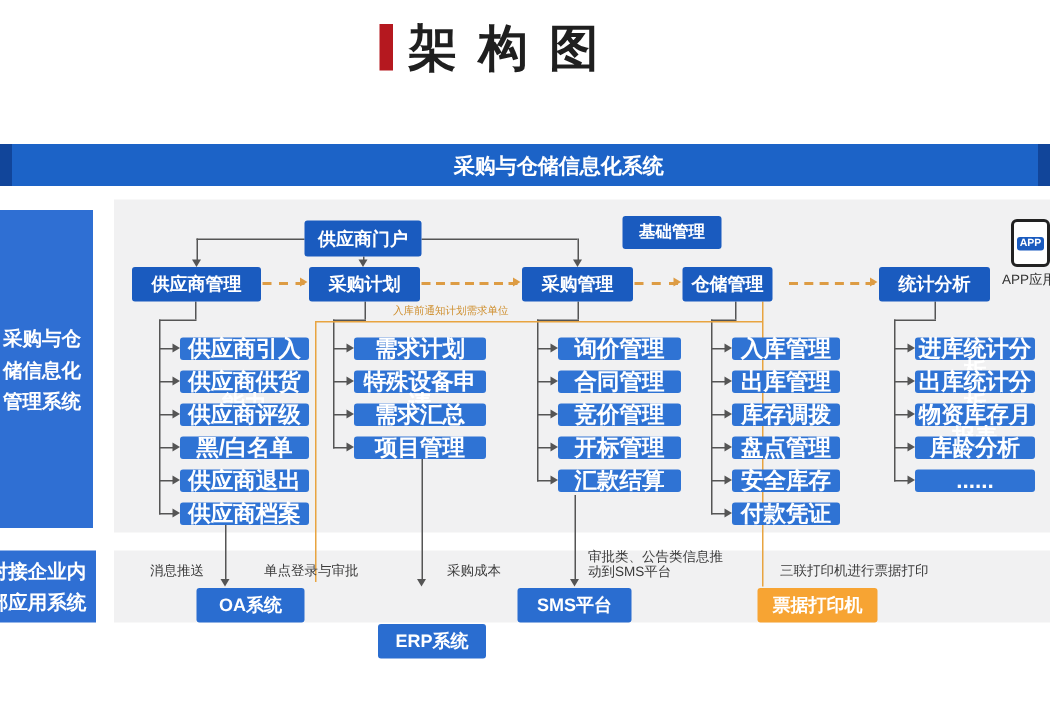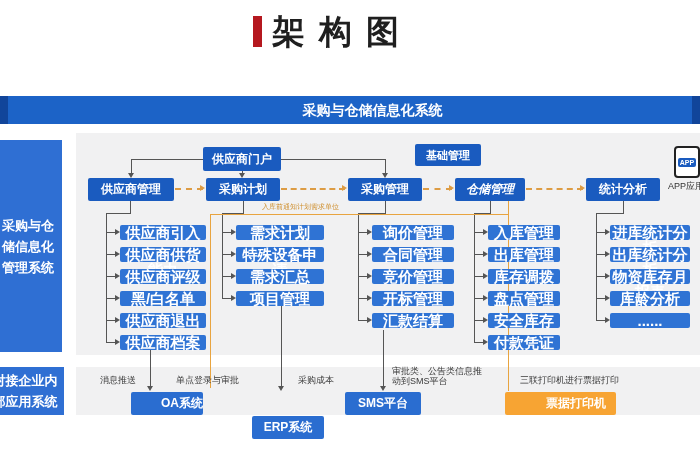--- a/index.html
+++ b/index.html
@@ -96,21 +96,21 @@
   <div class="dash-h" style="left:281px;top:188px;width:64px;"></div>
   <div class="arr-r" style="left:342px;top:185px;"></div>
   <div class="dash-h" style="left:423px;top:188px;width:29px;"></div>
   <div class="arr-r" style="left:449px;top:185px;"></div>
   <div class="dash-h" style="left:526px;top:188px;width:57px;"></div>
   <div class="arr-r" style="left:580px;top:185px;"></div>
 
   <div class="blue-box module" style="left:88px;width:86px;">供应商管理</div>
   <div class="blue-box module" style="left:206px;width:74px;">采购计划</div>
   <div class="blue-box module" style="left:348px;width:74px;">采购管理</div>
-  <div class="blue-box module" style="left:455px;width:70px;font-style:italic;">仓储管理</div>
+  <div class="blue-box module" style="left:455px;width:60px;">仓储管理</div>
   <div class="blue-box module" style="left:586px;width:74px;">统计分析</div>
 
   <div class="vline" style="left:130px;top:201px;height:12px;"></div>
   <div class="hline" style="left:106px;top:213px;width:25px;"></div>
   <div class="vline" style="left:106px;top:213px;height:130px;"></div>
 
   <div class="vline" style="left:243px;top:201px;height:12px;"></div>
   <div class="hline" style="left:222px;top:213px;width:22px;"></div>
   <div class="vline" style="left:222px;top:213px;height:86px;"></div>
 
@@ -174,23 +174,23 @@
   <div class="arr-d" style="left:278px;top:386px;"></div>
   <div class="vline" style="left:383px;top:330px;height:57px;"></div>
   <div class="arr-d" style="left:380px;top:386px;"></div>
 
   <div class="flow-label" style="left:100px;top:374px;">消息推送</div>
   <div class="flow-label" style="left:176px;top:374px;">单点登录与审批</div>
   <div class="flow-label" style="left:298px;top:374px;">采购成本</div>
   <div class="flow-label" style="left:392px;top:366px;width:90px;line-height:10px;">审批类、公告类信息推动到SMS平台</div>
   <div class="flow-label" style="left:520px;top:374px;">三联打印机进行票据打印</div>
 
-  <div class="system-box" style="left:131px;width:72px;text-align:right;">OA系统</div>
+  <div class="system-box" style="left:131px;width:72px;">OA系统</div>
   <div class="system-box" style="left:252px;width:72px;margin-top:24px;">ERP系统</div>
   <div class="system-box" style="left:345px;width:76px;">SMS平台</div>
-  <div class="system-box orange" style="left:505px;width:80px;padding-left:31px;">票据打印机</div>
+  <div class="system-box orange" style="left:505px;width:80px;">票据打印机</div>
 
   <div class="app-icon">
     <span class="badge">APP</span>
   </div>
   <div class="app-label">APP应用</div>
 
 </div>
 
 </body></html>

